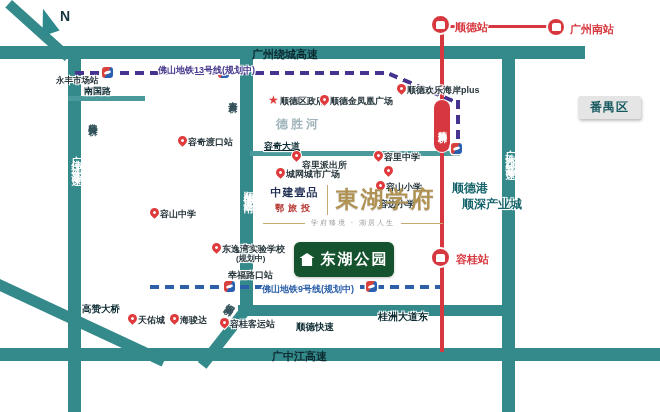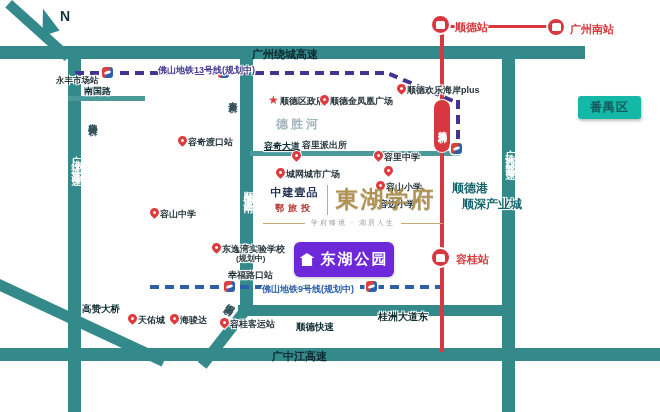--- a/index.html
+++ b/index.html
@@ -35,24 +35,24 @@
   .star{position:absolute;color:#e03a3a;font-size:12px;line-height:1;z-index:7;text-shadow:0 0 2px #fff;}
   .metro-icon{position:absolute;width:11px;height:11px;border-radius:3px;z-index:6;
               background:linear-gradient(120deg,#d8413c 48%,#2b5fb0 52%);box-shadow:0 0 0 1.5px #fff;}
   .metro-icon::after{content:"";position:absolute;left:2px;top:4px;width:7px;height:3px;background:#fff;
               border-radius:50%/60%;transform:rotate(-18deg);}
   .rail-icon{position:absolute;width:17px;height:17px;border-radius:50%;background:#d7383f;z-index:6;
              display:flex;align-items:center;justify-content:center;box-shadow:0 0 0 2px #fff;}
   .rail-icon::before{content:"";width:9px;height:8px;background:#fff;border-radius:2px 2px 1px 1px;}
   .station-red{position:absolute;color:#d7383f;font-weight:bold;font-size:11px;white-space:nowrap;z-index:7;}
   
-  .region{position:absolute;background:#14b8a6;color:#15585e;font-weight:bold;font-size:12px;
+  .region{position:absolute;background:#e5e5e5;color:#15585e;font-weight:bold;font-size:12px;
           padding:3px 12px;border-radius:3px;box-shadow:1px 2px 3px rgba(0,0,0,.25);z-index:7;letter-spacing:1px;}
   
-  .park{position:absolute;left:294px;top:242px;width:100px;height:35px;background:#6d28d9;border-radius:6px;
+  .park{position:absolute;left:294px;top:242px;width:100px;height:35px;background:#14532d;border-radius:6px;
         display:flex;align-items:center;justify-content:center;gap:6px;z-index:8;box-shadow:0 1px 3px rgba(0,0,0,.25);}
   .park-icon{width:15px;height:13px;background:#fff;
              clip-path:polygon(50% 0,100% 38%,84% 38%,84% 100%,16% 100%,16% 38%,0 38%);}
   .park span{color:#fff;font-weight:bold;font-size:15px;letter-spacing:2px;}
   
   .project{position:absolute;left:262px;top:184px;width:182px;z-index:8;text-align:center;}
   .project-row{display:flex;align-items:center;justify-content:center;gap:8px;}
   .brand{display:flex;flex-direction:column;align-items:center;gap:2px;}
   .brand .b1{font-size:11px;font-weight:bold;color:#1f2d52;letter-spacing:1px;}
   .brand .b2{font-size:9px;font-weight:bold;color:#b5342f;letter-spacing:4px;}
@@ -140,21 +140,21 @@
   <div class="pin" style="left:320px;top:95px;"></div>
   <div class="poi halo" style="left:330px;top:96px;">顺德金凤凰广场</div>
 
   <div class="pin" style="left:397px;top:84px;"></div>
   <div class="poi halo" style="left:407px;top:85px;">顺德欢乐海岸plus</div>
 
   <div class="pin" style="left:178px;top:136px;"></div>
   <div class="poi halo" style="left:188px;top:137px;">容奇渡口站</div>
 
   <div class="pin" style="left:292px;top:151px;"></div>
-  <div class="poi halo" style="left:302px;top:140px;">容里派出所</div>
+  <div class="poi halo" style="left:302px;top:160px;">容里派出所</div>
 
   <div class="pin" style="left:374px;top:151px;"></div>
   <div class="poi halo" style="left:384px;top:152px;">容里中学</div>
 
   <div class="pin" style="left:384px;top:166px;"></div>
   <div class="poi halo" style="left:379px;top:167px;margin-top:32px;">容边小学</div>
 
   <div class="pin" style="left:276px;top:168px;"></div>
   <div class="poi halo" style="left:286px;top:169px;">城网城市广场</div>
 

